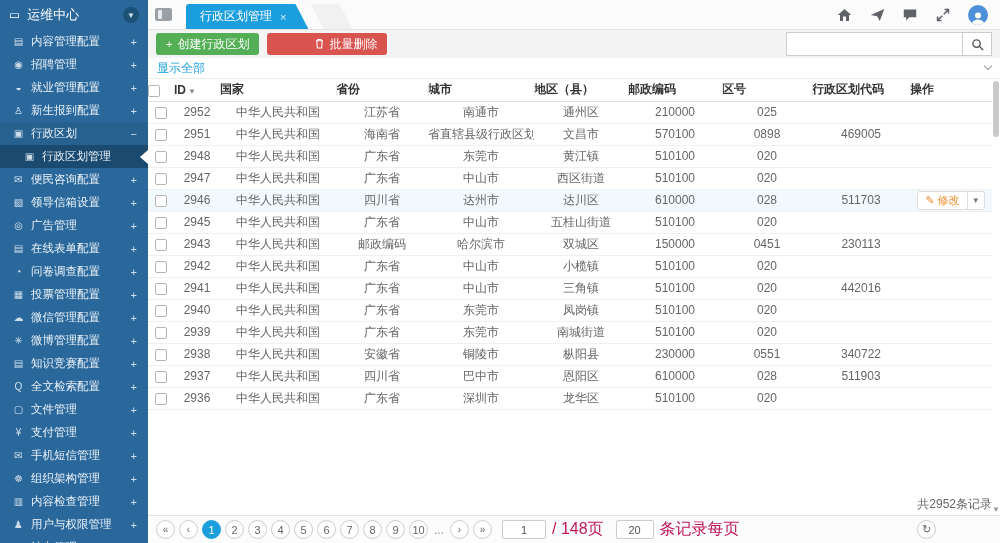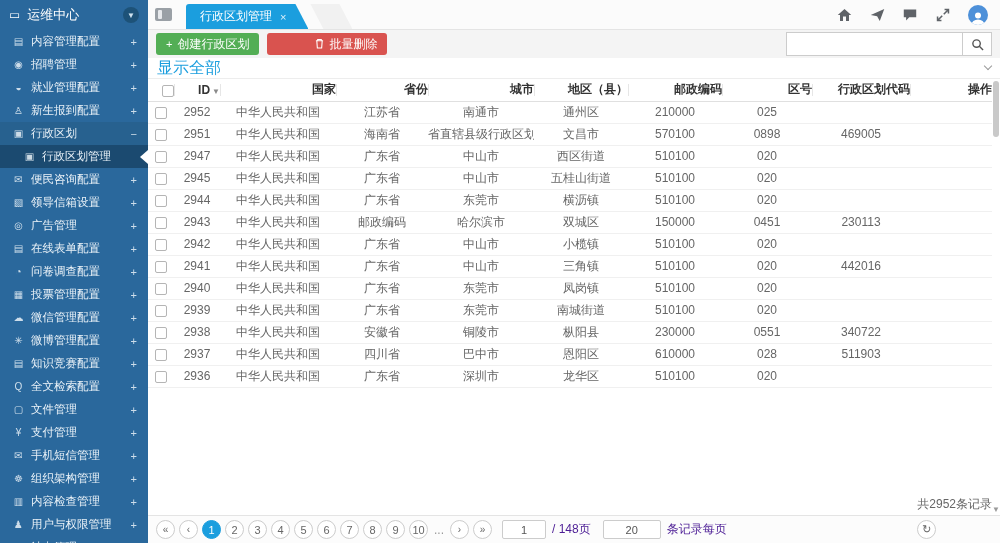--- a/index.html
+++ b/index.html
@@ -46,28 +46,28 @@
   .btn-green { background:#53ae55; }
   .btn-red { background:#d9534f;padding-left:48px; }
   .btn .ic { font-size:11px; line-height:1; }
   .search-wrap { margin-left:auto; display:flex; height:24px; }
   .search-input { width:176px; border:1px solid #ccc; border-right:none; background:#fff; padding:0 7px;
     font-size:12px; outline:none; font-family:inherit; }
   .search-btn { width:30px; border:1px solid #ccc; background:#fff; display:flex; align-items:center;
     justify-content:center; cursor:pointer; }
 
   .filterbar { height:21px; display:flex; align-items:center; padding:0 9px; background:#fff; border-bottom:1px solid #ededed; }
-  .show-all { color:#1b9ede; font-size:16px; cursor:pointer; }
+  .show-all { color:#1b9ede; font-size:12px; cursor:pointer; }
   .chev-down { margin-left:auto; width:6px; height:6px; border-right:1px solid #9a9a9a; border-bottom:1px solid #9a9a9a;
     transform:rotate(45deg); margin-top:-4px; cursor:pointer; }
 
   
   .table-area { position:relative; height:436px; }
   table { border-collapse:collapse; table-layout:fixed; width:844px; }
-  th { height:22px; font-weight:bold; color:#333; font-size:12px; text-align:right;
+  th { height:22px; font-weight:bold; color:#333; font-size:12px; text-align:left;
     border-bottom:1px solid #e0e0e0; position:relative; white-space:nowrap;margin-left:36px; }
   th + th::before { content:''; position:absolute; left:0; top:5px; bottom:5px; width:1px; background:#e6e6e6; }
   .sort-caret { font-size:8px; color:#8a8a8a; margin-left:2px; }
   td { height:22px; text-align:center; color:#666; font-size:12px; border-bottom:1px solid #f0f0f0; white-space:nowrap; overflow:hidden; }
   tr.highlight td { background:#f2f9fd; }
   .checkbox { display:inline-block; width:12px; height:12px; border:1px solid #b5b5b5; border-radius:2px;
     background:#fff; vertical-align:middle; cursor:pointer; }
   .row-actions { display:inline-flex; align-items:center; }
   .edit-btn { height:19px; display:inline-flex; align-items:center; gap:3px; padding:0 7px;
     background:#fff; border:1px solid #ddd; border-radius:3px 0 0 3px; color:#ef9234; font-size:11px; cursor:pointer; font-family:inherit; }
@@ -80,22 +80,22 @@
 
   
   .footer { height:28px; border-top:1px solid #e4e4e4; background:#fcfcfc; display:flex; align-items:center; padding:0 8px; gap:4px; }
   .pg-btn, .pg-num { width:19px; height:19px; border-radius:50%; border:1px solid #ccc; background:#fff;
     color:#666; display:flex; align-items:center; justify-content:center; font-size:10px; cursor:pointer; flex:none; }
   .pg-num { font-size:11px; }
   .pg-num.active { background:#1b9ede; border-color:#1b9ede; color:#fff; }
   .pg-ellipsis { color:#999; margin:0 2px; }
   .pg-input { width:44px; height:19px; border:1px solid #ccc; border-radius:2px; text-align:center;
     font-size:11px; margin-left:6px; outline:none; font-family:inherit; color:#555; background:#fff; }
-  .pg-input.small { width:58px; }
-  .pg-label { color:#4c1d95; font-size:12px; margin:0 2px; }
+  .pg-input.small { width:38px; }
+  .pg-label { color:#be185d; font-size:16px; margin:0 2px; }
   .footer-right { margin-left:auto; display:flex; align-items:flex-start; gap:7px;flex-direction:column; }
   .total-records { color:#666; font-size:12px; }
   .refresh-btn { width:19px; height:19px; border-radius:50%; border:1px solid #ccc; background:#fff;
     color:#666; display:flex; align-items:center; justify-content:center; font-size:11px; cursor:pointer; }
   .help-btn { width:18px; height:18px; border-radius:50%; background:#8a8f94; color:#fff; display:flex;
     align-items:center; justify-content:center; font-size:11px; cursor:pointer; margin-right:-11px; }
 </style>
 </head>
 <body>
 
@@ -342,49 +342,67 @@
             <td>海南省</td>
             <td>省直辖县级行政区划</td>
             <td>文昌市</td>
             <td>570100</td>
             <td>0898</td>
             <td>469005</td>
             <td></td>
           </tr>
           <tr>
             <td><span class="checkbox"></span></td>
+            <td>2948</td>
+            <td>中华人民共和国</td>
+            <td>广东省</td>
+            <td>东莞市</td>
+            <td>黄江镇</td>
+            <td>510100</td>
+            <td>020</td>
+            <td></td>
+            <td></td>
+          </tr>
+          <tr>
+            <td><span class="checkbox"></span></td>
             <td>2947</td>
             <td>中华人民共和国</td>
             <td>广东省</td>
             <td>中山市</td>
             <td>西区街道</td>
             <td>510100</td>
             <td>020</td>
             <td></td>
             <td></td>
           </tr>
+          <tr class="highlight">
+            <td><span class="checkbox"></span></td>
+            <td>2946</td>
+            <td>中华人民共和国</td>
+            <td>四川省</td>
+            <td>达州市</td>
+            <td>达川区</td>
+            <td>610000</td>
+            <td>028</td>
+            <td>511703</td>
+            <td><span class="row-actions">
+                <button class="edit-btn">
+                  <span>✎</span>
+                  <span>修改</span>
+                </button>
+                <span class="caret-btn">▼</span>
+              </span></td>
+          </tr>
           <tr>
             <td><span class="checkbox"></span></td>
             <td>2945</td>
             <td>中华人民共和国</td>
             <td>广东省</td>
             <td>中山市</td>
             <td>五桂山街道</td>
-            <td>510100</td>
-            <td>020</td>
-            <td></td>
-            <td></td>
-          </tr>
-          <tr>
-            <td><span class="checkbox"></span></td>
-            <td>2944</td>
-            <td>中华人民共和国</td>
-            <td>广东省</td>
-            <td>东莞市</td>
-            <td>横沥镇</td>
             <td>510100</td>
             <td>020</td>
             <td></td>
             <td></td>
           </tr>
           <tr>
             <td><span class="checkbox"></span></td>
             <td>2943</td>
             <td>中华人民共和国</td>
             <td>邮政编码</td>

